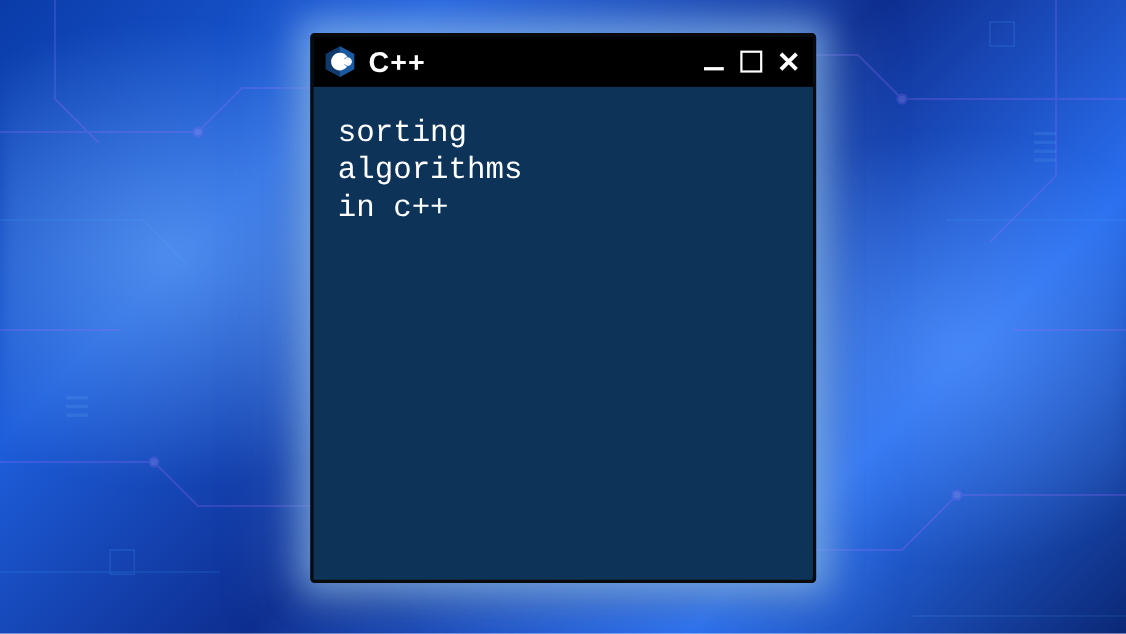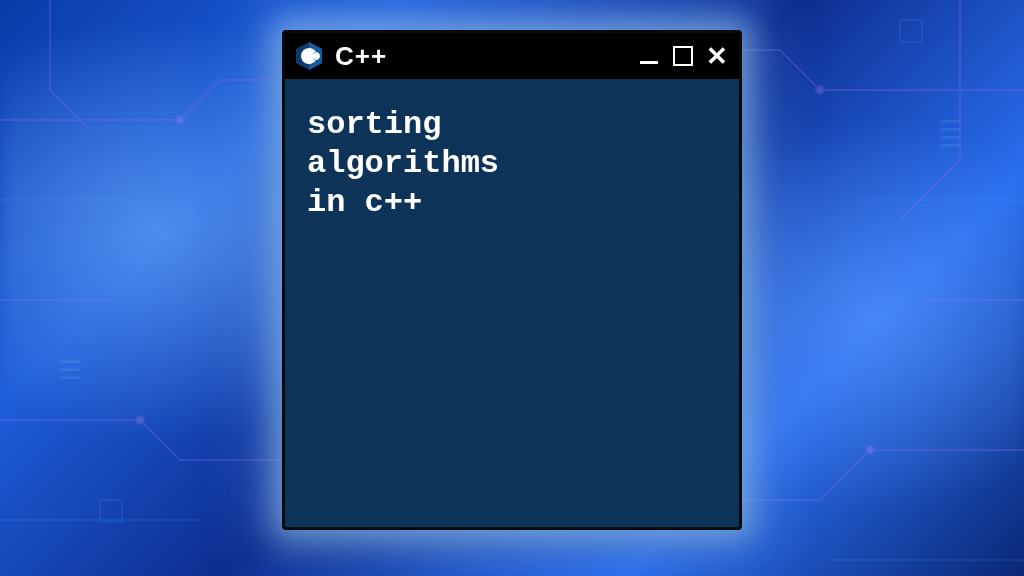--- a/index.html
+++ b/index.html
@@ -108,23 +108,23 @@
       height: 32px;
       flex: 0 0 auto;
     }
     .content {
       flex: 1;
       padding: 26px 22px;
     }
     .content-text {
       color: #ffffff;
       font-family: "Courier New", Courier, monospace;
-      font-size: 32px;
+      font-size: 28px;
       line-height: 1.22;
-      font-weight: 700;
+      font-weight: 400;
       white-space: pre-line;
       letter-spacing: 0px;
     }
   </style>
 </head>
 <body>
 
 <div class="bg-overlay"></div>
 
 <div class="circuit-lines">

